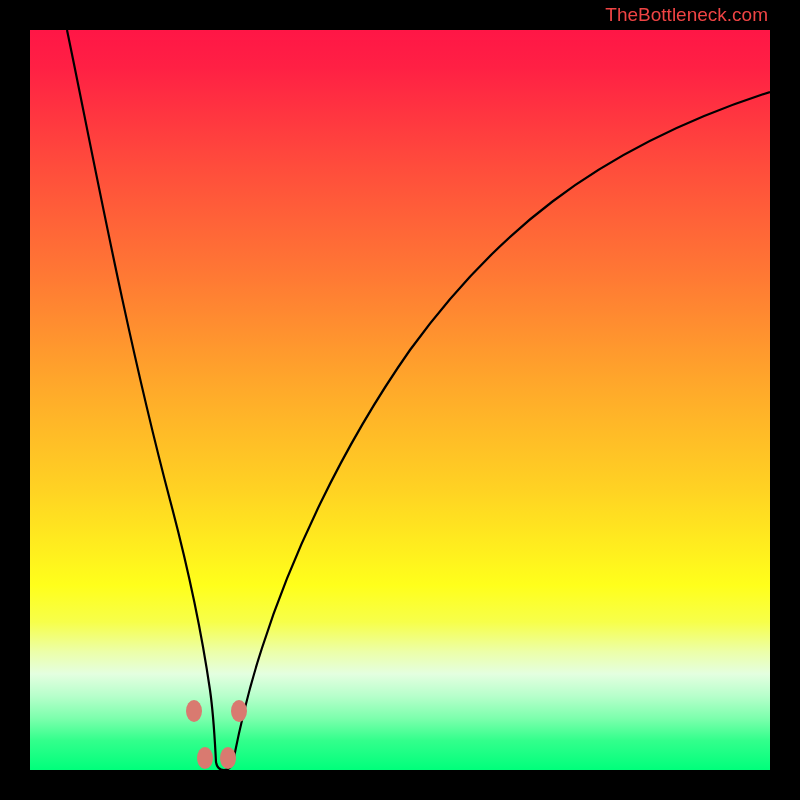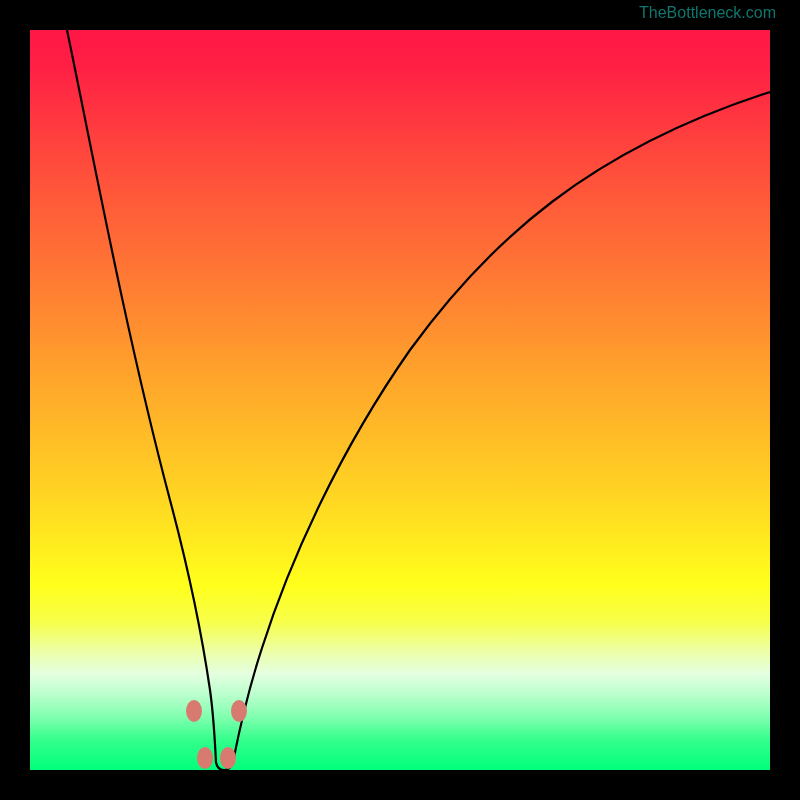--- a/index.html
+++ b/index.html
@@ -7,23 +7,23 @@
       width: 800px;
       height: 800px;
       background: #000;
       position: relative;
       font-family: Arial, sans-serif;
       overflow: hidden;
     }
     .watermark {
       position: absolute;
       top: 4px;
-      right: 24px;
-      color: #0f766e;
-      font-size: 16px;
+      right: 32px;
+      color: #ef4444;
+      font-size: 19px;
       font-weight: 500;
       z-index: 10;
     }
     .chart-area {
       position: absolute;
       top: 30px;
       left: 30px;
       width: 740px;
       height: 740px;
     }

